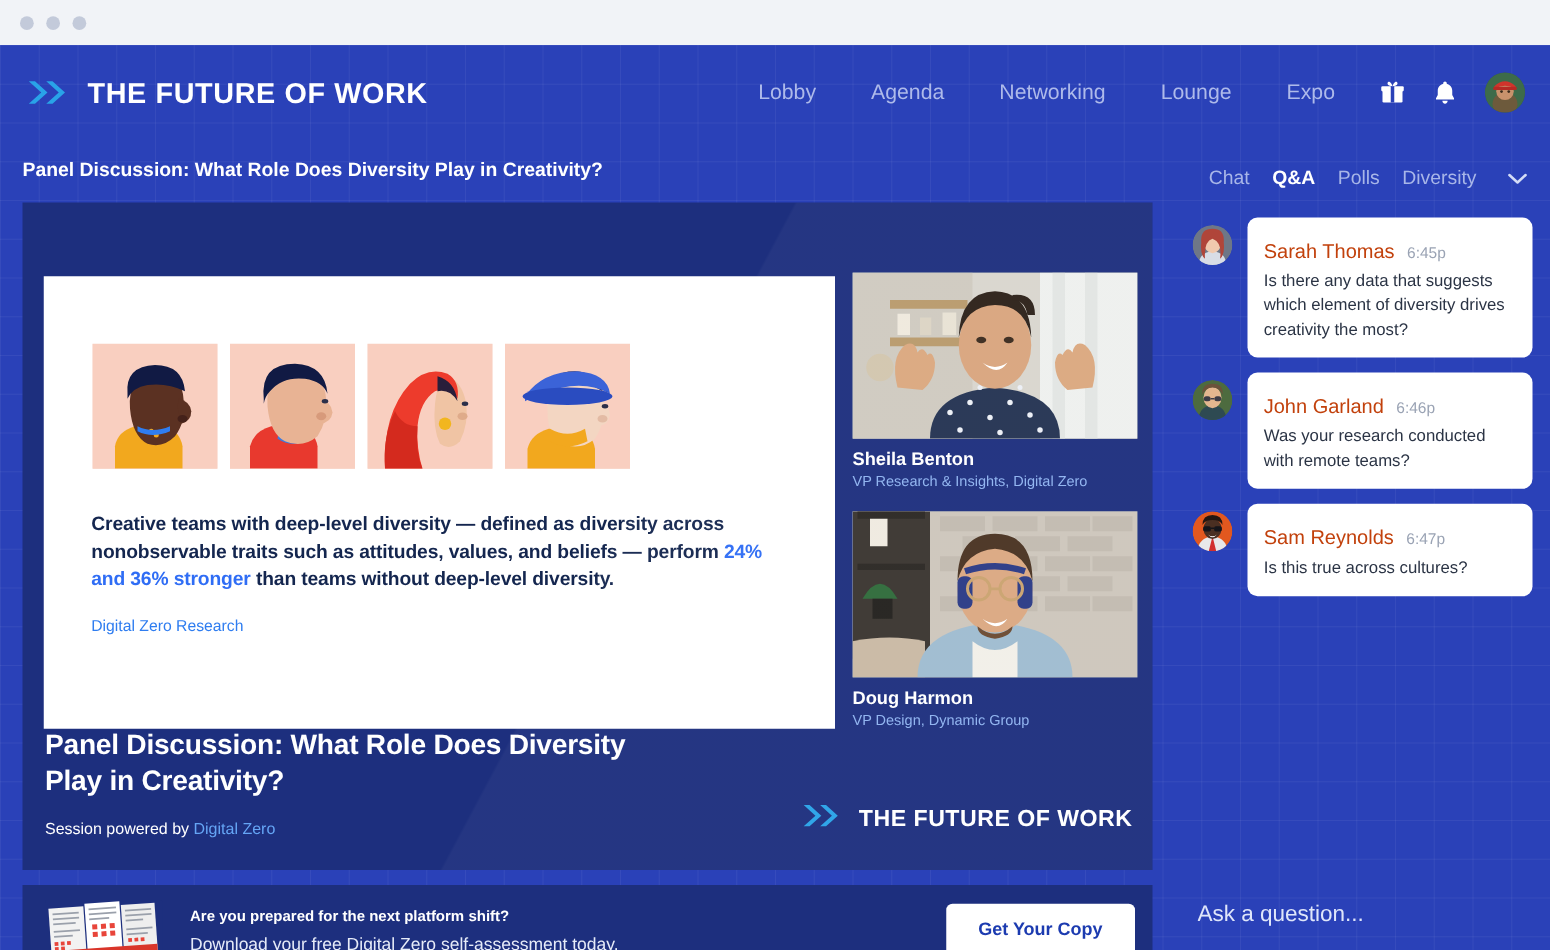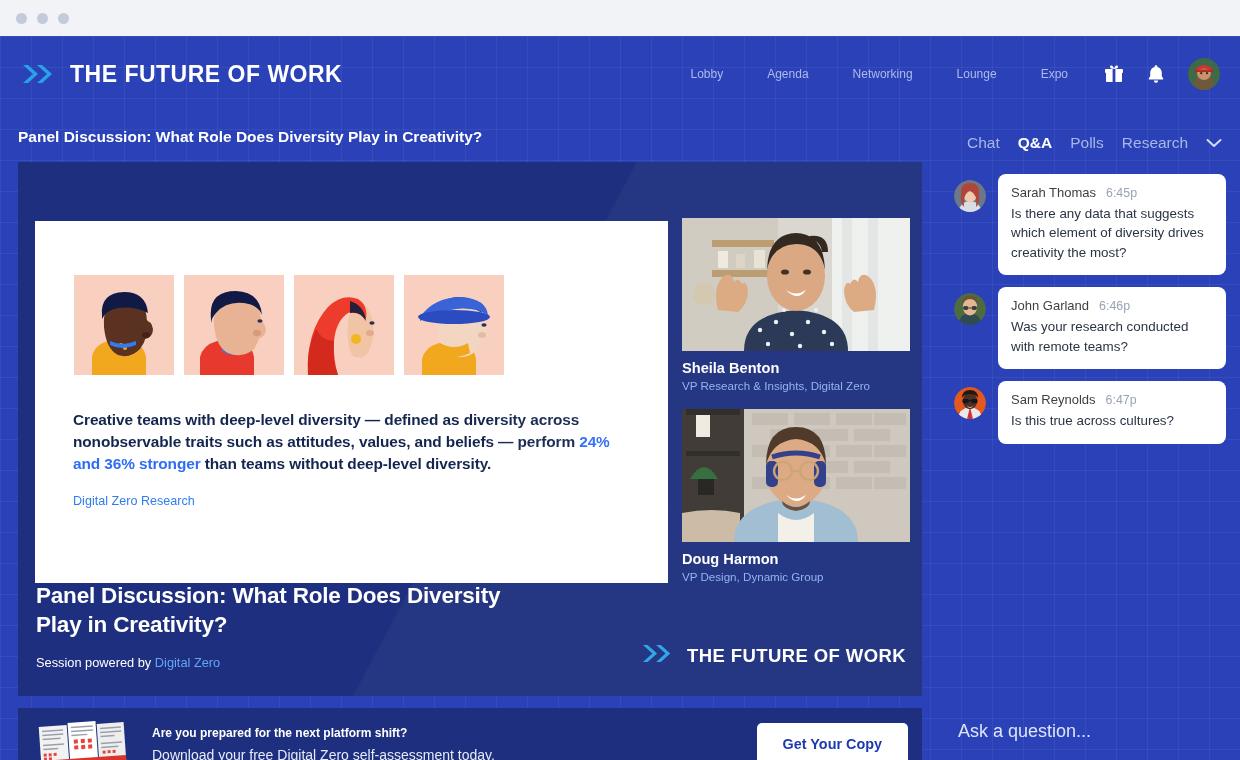--- a/index.html
+++ b/index.html
@@ -48,21 +48,21 @@
   .chev { display: flex; gap: 1px; }
   .chev svg { display: block; }
   .brand-text {
     color: #ffffff; font-size: 23px; font-weight: 700;
     letter-spacing: .5px;
   }
   .navlinks {
     margin-left: auto; display: flex; align-items: center; gap: 0;
   }
   .navlink {
-    color: #aebaea; font-size: 12px; padding: 0 22px;
+    color: #aebaea; font-size: 17px; padding: 0 22px;
     cursor: pointer; white-space: nowrap; text-align: right;
   }
   .navicon {
     width: 36px; height: 34px; display: flex; align-items: center;
     justify-content: center; cursor: pointer; margin-left: 6px;
   }
   .avatar-nav {
     width: 32px; height: 32px; border-radius: 50%;
     margin-left: 14px; margin-right: 20px; cursor: pointer;
     overflow: hidden; position: relative;
@@ -189,21 +189,21 @@
   .qa-item { display: flex; gap: 12px; margin-bottom: 12px; align-items: flex-start; }
   .qa-avatar {
     width: 32px; height: 32px; border-radius: 50%; flex: 0 0 auto;
     margin-top: 6px; overflow: hidden; position: relative;
   }
   .qa-bubble {
     background: #fff; border-radius: 8px; padding: 11px 13px 13px 13px;
     flex: 1 1 auto;
   }
   .qa-meta { display: flex; gap: 10px; align-items: baseline; }
-  .qa-author { color: #404040; font-size: 13px; }
+  .qa-author { color: #c2410c; font-size: 16px; margin-top: 8px; }
   .qa-time { color: #9aa3b4; font-size: 12.4px; }
   .qa-text { color: #2b3445; font-size: 13.4px; line-height: 1.45; margin-top: 4px; }
 
   .ask {
     position: absolute; bottom: 0; left: 0; width: 300px; height: 58px;
     display: flex; align-items: center; padding-left: 18px;
   }
   .ask-input {
     background: transparent; border: none; outline: none;
     color: #fff; font-size: 18px; width: 260px;
@@ -501,21 +501,21 @@
       </div>
       <button class="promo-btn">Get Your Copy</button>
     </div>
 
     <div class="sidebar">
 
       <div class="tabs">
         <span class="tab">Chat</span>
         <span class="tab active">Q&amp;A</span>
         <span class="tab">Polls</span>
-        <span class="tab">Research</span>
+        <span class="tab">Diversity</span>
         <span class="tab-caret">
           <svg width="16" height="10" viewBox="0 0 16 10">
             <path d="M1.5 2 L8 8 L14.5 2" stroke="#d4ddf7" stroke-width="2" fill="none" stroke-linecap="round" stroke-linejoin="round"></path>
           </svg>
         </span>
       </div>
 
       <div class="qa-list">
 
         <div class="qa-item">

